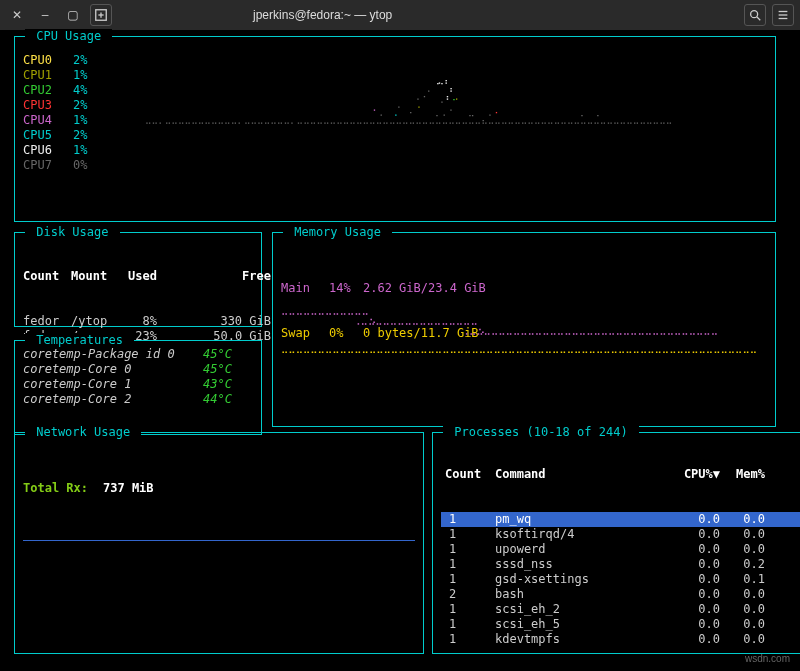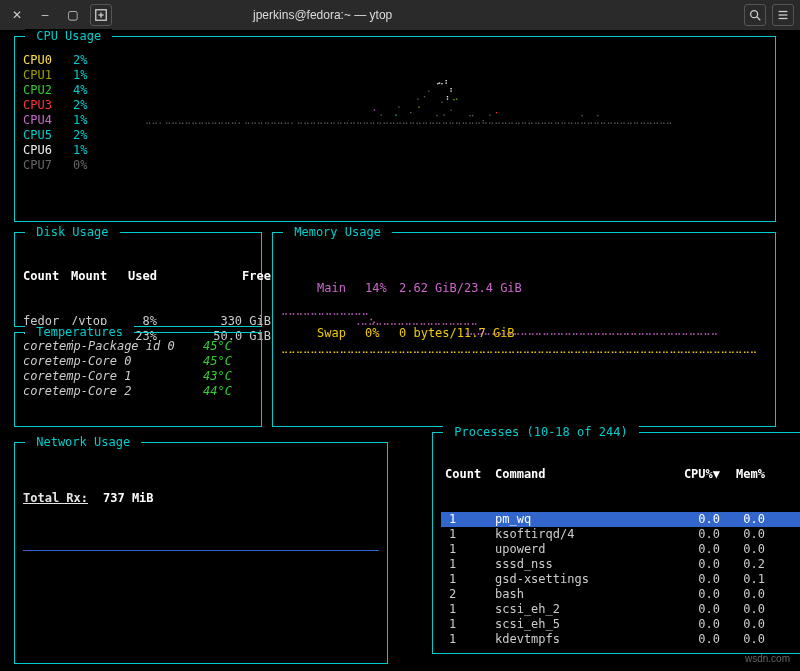--- a/index.html
+++ b/index.html
@@ -74,35 +74,35 @@
 
   
   #disk { left: 14px; top: 202px; width: 248px; height: 95px; }
   .disk-header { font-weight: bold; color: #fff; }
   .disk-col1 { display:inline-block; width: 48px; }
   .disk-col2 { display:inline-block; width: 48px; }
   .disk-col3 { display:inline-block; width: 38px; text-align: right; }
   .disk-col4 { display:inline-block; width: 72px; text-align: right; margin-left: 42px; }
 
   
-  #temps { left: 14px; top: 302px; width: 248px; height: 95px; }
+  #temps { left: 14px; top: 310px; width: 248px; height: 95px; }
   .temp-row { white-space: pre; font-style: italic; }
   .temp-label { display:inline-block; width: 180px; color:#ccc; }
   .temp-val { color:#33cc33; }
 
   
   #mem { left: 272px; top: 202px; width: 504px; height: 195px; }
   .mem-row { white-space: pre; }
-  .mem-label { display:inline-block; width: 48px; margin-left: 36px; }
+  .mem-label { display:inline-block; width: 48px; }
   .mem-pct { display:inline-block; width: 34px; }
 
   
-  #net { left: 14px; top: 412px; width: 374px; height: 222px; }
+  #net { left: 14px; top: 402px; width: 410px; height: 222px; }
   .net-row { white-space: pre; color:#ccc; }
-  .net-label { display:inline-block; width: 80px; font-weight: bold; color:#e5e5e5;text-decoration:underline; }
+  .net-label { display:inline-block; width: 80px; font-weight: bold; color:#84cc16; }
   .net-val { font-weight: bold; color:#fff; }
   .net-divider {
     border-top: 1px solid #3366cc;
     margin: 14px 0 18px 0;
   }
 
   
   #proc { left: 432px; top: 402px; width: 373px; height: 222px; padding-left: 8px; }
   .proc-header { font-weight: bold; color:#fff; }
   .proc-col-count { display:inline-block; width: 50px; }

